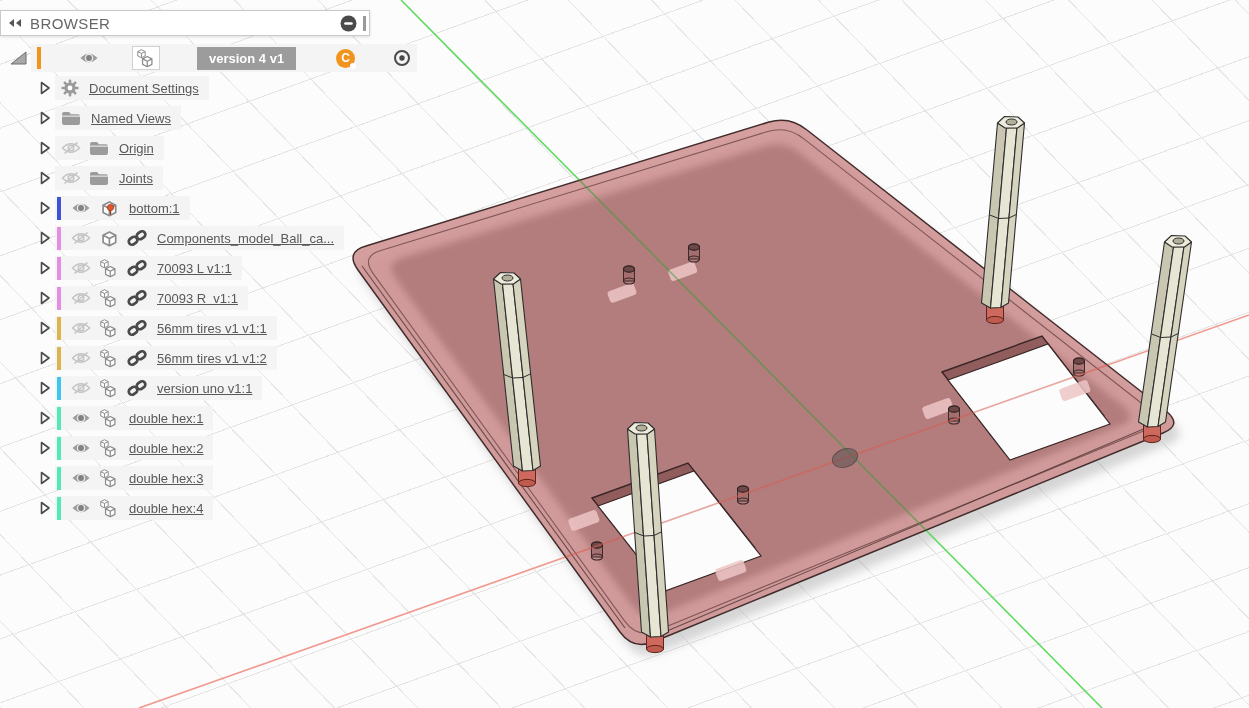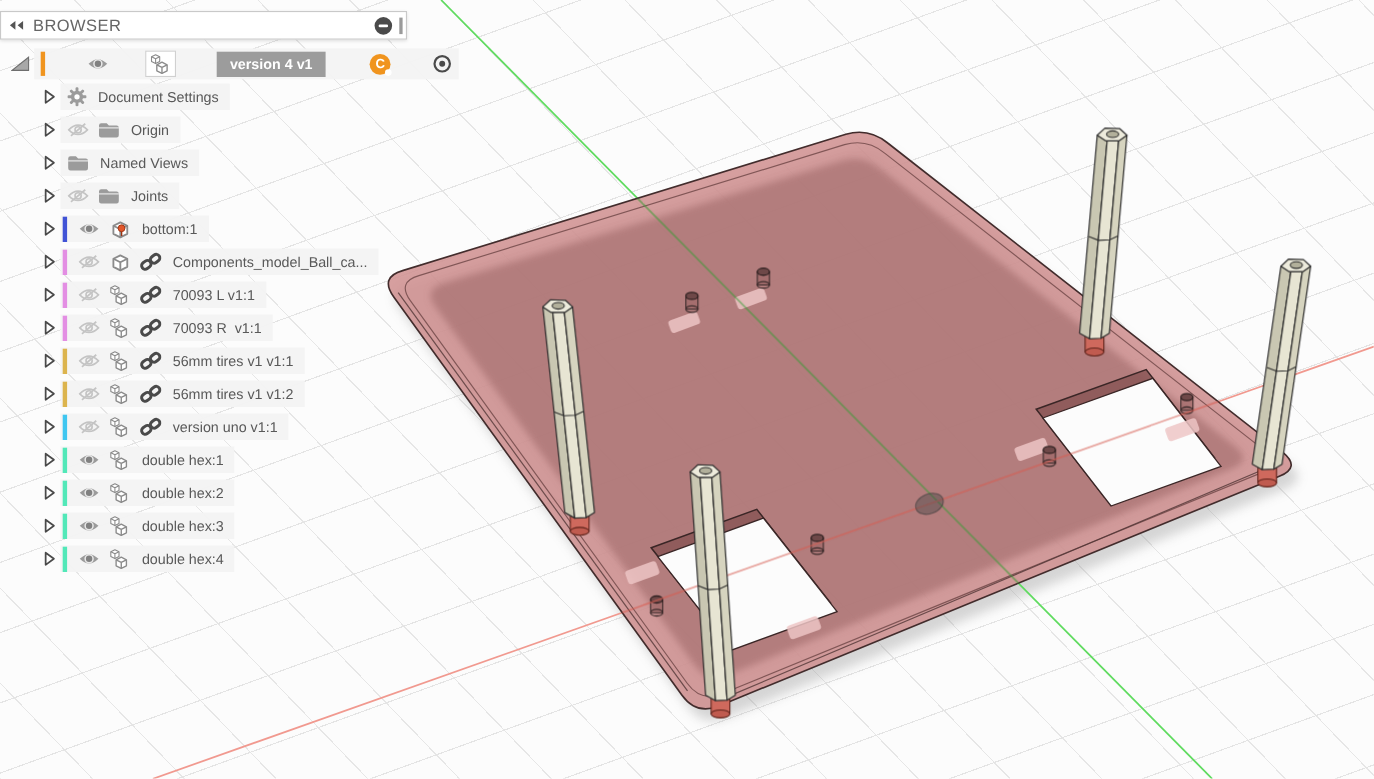--- a/index.html
+++ b/index.html
@@ -37,21 +37,21 @@
   .badge-c{position:relative;width:19px;height:19px;background:#f0941e;border-radius:50%;color:#fff;
     font-size:12px;font-weight:bold;display:flex;align-items:center;justify-content:center;margin:0 7px 0 9px;}
   .badge-c .dot{position:absolute;right:-1px;bottom:-1px;width:6px;height:6px;background:#fff;border-radius:50%;}
   
   .tree{position:absolute;left:0;top:73px;width:400px;}
   .row{height:30px;display:flex;align-items:center;padding-left:38px;}
   .arrow{width:13px;display:inline-flex;margin-right:4px;}
   .strip{display:inline-flex;align-items:center;background:rgba(243,243,243,.95);height:24px;padding:0 10px 0 2px;}
   .bar{width:4px;height:23px;margin:0 6px 0 0;}
   .strip .icn{margin:0 4px;}
-  .lbl{font-size:13px;color:#595959;margin-left:6px;white-space:pre;}
+  .lbl{font-size:13px;color:#595959;margin-left:6px;white-space:pre;text-decoration:underline;}
 </style>
 </head>
 <body>
 
 <div class="viewport">
   <svg width="1249" height="708" viewBox="0 0 1249 708">
     <defs>
       <clipPath id="plateClip">
         <path d="M366,246 L769,122 Q790,116 807,130 L1166,411 Q1183,425 1163,433 L653,642 Q633,650 620,632 L358,270 Q345,252 366,246 Z"></path>
       </clipPath>
@@ -258,49 +258,49 @@
         </span>
       </div>
       <div class="row">
         <span class="arrow icn">
           <svg width="12" height="14" viewBox="0 0 12 14">
             <path d="M2.5 1.5 L10 7 L2.5 12.5 Z" fill="#fdfdfd" stroke="#4a4a4a" stroke-width="1.6" stroke-linejoin="round"></path>
           </svg>
         </span>
         <span class="strip">
           <span class="icn">
-            <svg width="20" height="14" viewBox="0 0 20 14">
-              <path d="M1.5 7 Q10 -1.5 18.5 7 Q10 15.5 1.5 7 Z" fill="none" stroke="#c4c4c4" stroke-width="1.5"></path>
-              <circle cx="10" cy="7" r="2.8" fill="none" stroke="#c4c4c4" stroke-width="1.5"></circle>
-              <line x1="3.5" y1="12.5" x2="16.5" y2="1.5" stroke="#c4c4c4" stroke-width="1.5"></line>
-            </svg>
-          </span>
-          <span class="icn">
             <svg width="20" height="16" viewBox="0 0 20 16">
               <path d="M1 4 q0-2 2-2 h5 l2 2.2 h7 q2 0 2 2 v6.8 q0 2 -2 2 h-14 q-2 0 -2 -2 Z" fill="#9b9b9b"></path>
               <rect x="1" y="5.4" width="18" height="1.6" fill="#ffffff" opacity="0.55"></rect>
             </svg>
           </span>
-          <span class="lbl">Origin</span>
-        </span>
-      </div>
-      <div class="row">
-        <span class="arrow icn">
-          <svg width="12" height="14" viewBox="0 0 12 14">
-            <path d="M2.5 1.5 L10 7 L2.5 12.5 Z" fill="#fdfdfd" stroke="#4a4a4a" stroke-width="1.6" stroke-linejoin="round"></path>
-          </svg>
-        </span>
-        <span class="strip">
+          <span class="lbl">Named Views</span>
+        </span>
+      </div>
+      <div class="row">
+        <span class="arrow icn">
+          <svg width="12" height="14" viewBox="0 0 12 14">
+            <path d="M2.5 1.5 L10 7 L2.5 12.5 Z" fill="#fdfdfd" stroke="#4a4a4a" stroke-width="1.6" stroke-linejoin="round"></path>
+          </svg>
+        </span>
+        <span class="strip">
+          <span class="icn">
+            <svg width="20" height="14" viewBox="0 0 20 14">
+              <path d="M1.5 7 Q10 -1.5 18.5 7 Q10 15.5 1.5 7 Z" fill="none" stroke="#c4c4c4" stroke-width="1.5"></path>
+              <circle cx="10" cy="7" r="2.8" fill="none" stroke="#c4c4c4" stroke-width="1.5"></circle>
+              <line x1="3.5" y1="12.5" x2="16.5" y2="1.5" stroke="#c4c4c4" stroke-width="1.5"></line>
+            </svg>
+          </span>
           <span class="icn">
             <svg width="20" height="16" viewBox="0 0 20 16">
               <path d="M1 4 q0-2 2-2 h5 l2 2.2 h7 q2 0 2 2 v6.8 q0 2 -2 2 h-14 q-2 0 -2 -2 Z" fill="#9b9b9b"></path>
               <rect x="1" y="5.4" width="18" height="1.6" fill="#ffffff" opacity="0.55"></rect>
             </svg>
           </span>
-          <span class="lbl">Named Views</span>
+          <span class="lbl">Origin</span>
         </span>
       </div>
       <div class="row">
         <span class="arrow icn">
           <svg width="12" height="14" viewBox="0 0 12 14">
             <path d="M2.5 1.5 L10 7 L2.5 12.5 Z" fill="#fdfdfd" stroke="#4a4a4a" stroke-width="1.6" stroke-linejoin="round"></path>
           </svg>
         </span>
         <span class="strip">
           <span class="icn">

